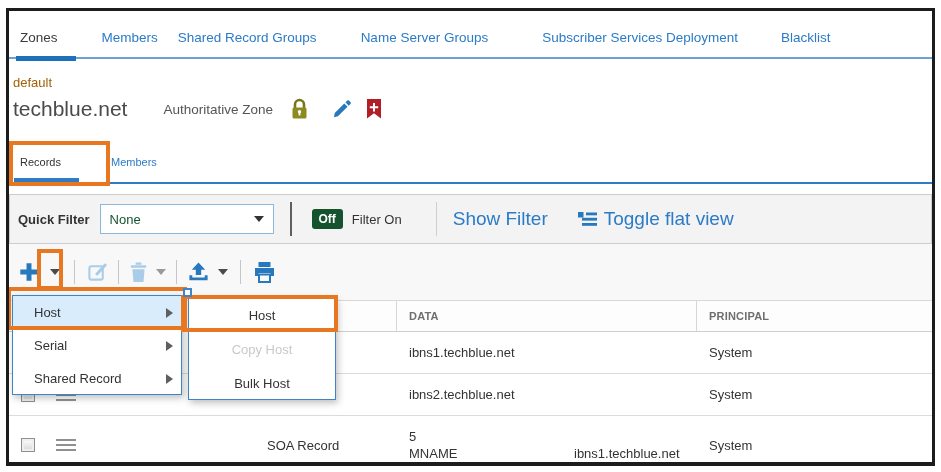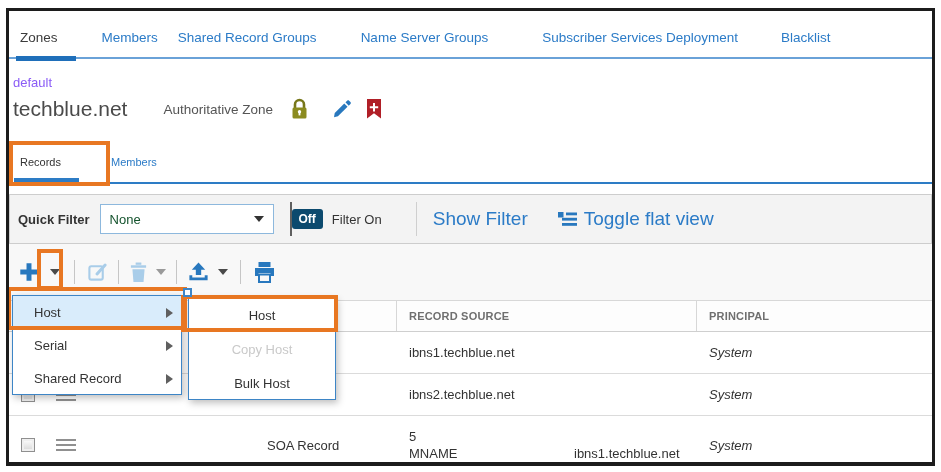--- a/index.html
+++ b/index.html
@@ -15,21 +15,21 @@
   .tabs-bar { position:absolute; left:0; right:0; top:6px; height:42px;
               border-bottom:2px solid #6aa2d8; display:flex; align-items:center; }
   .tab { font-size:13.5px; color:#2b7bc7; white-space:nowrap; position:relative; cursor:pointer; }
   .tab.m1{margin-left:11px} .tab.m2{margin-left:44px} .tab.m3{margin-left:44px}
   .tab.m4{margin-left:20px} .tab.m5{margin-left:54px} .tab.m6{margin-left:43px}
   .tab.active { color:#3c3c3c; }
   .tab.active::after { content:""; position:absolute; left:-4px; right:-18px; bottom:-16px;
                        height:5px; background:#1f6fba; }
 
   
-  .breadcrumb { position:absolute; left:4px; top:64px; font-size:13px; color:#8b5cf6; cursor:pointer; }
+  .breadcrumb { position:absolute; left:4px; top:64px; font-size:13px; color:#a16207; cursor:pointer; }
   .title-row { position:absolute; left:4px; top:82px; height:32px; display:flex; align-items:center; }
   .zone-title { font-size:21px; color:#4a4a4a; }
   .zone-type { font-size:13.5px; color:#555; margin-left:36px; }
   .ticon { margin-left:16px; display:inline-flex; }
   .ticon.pencil { margin-left:22px; cursor:pointer; }
   .ticon.bm { margin-left:14px; cursor:pointer; }
 
   
   .subtabs { position:absolute; left:0; right:0; top:131px; height:42px;
              border-bottom:2px solid #2d7cc5; display:flex; align-items:center; }
@@ -44,21 +44,21 @@
                 background:#f3f3f3; border:1px solid #cdcdcd;
                 display:flex; align-items:center; padding:0 8px; }
   .qf-label { font-size:13px; font-weight:bold; color:#333; }
   .qf-select { margin-left:10px; width:174px; height:30px; background:#fff;
                border:1px solid #8db8dd; display:flex; align-items:center;
                justify-content:space-between; padding:0 9px; cursor:pointer; }
   .qf-select .val { font-size:13px; color:#14532d; }
   .tri-down { width:0; height:0; border-left:5px solid transparent;
               border-right:5px solid transparent; border-top:6px solid #333; }
   .vdiv-dark { margin-left:16px; width:2px; height:34px; background:#5f5f5f; }
-  .off-badge { margin-left:0; background:#0c4a6e; color:#fff; font-weight:bold;
+  .off-badge { margin-left:20px; background:#14532d; color:#fff; font-weight:bold;
                font-size:12px; padding:3px 7px; border-radius:3px; cursor:pointer; }
   .filter-on { margin-left:9px; font-size:13px; color:#333; }
   .vdiv-light { margin-left:34px; width:1px; height:34px; background:#cfcfcf; }
   .blue-link { color:#2b7bc7; font-size:19px; cursor:pointer; }
   .show-filter { margin-left:16px; }
   .flat-icon { margin-left:30px; display:inline-flex; cursor:pointer; }
   .toggle-flat { margin-left:7px; }
 
   
   .toolbar { position:absolute; left:0; right:0; top:233px; height:56px;
@@ -76,21 +76,21 @@
   .thead { height:32px; border-top:1px solid #d8d8d8; border-bottom:1px solid #cfcfcf; background:#fdfdfd; }
   .th { font-size:11px; font-weight:bold; color:#6f6f6f; letter-spacing:.2px;
         display:flex; align-items:center; padding-left:12px; border-right:1px solid #d7d7d7; }
   .th:last-child { border-right:none; }
   .trow { height:42px; border-bottom:1px solid #dbdbdb; }
   .trow.last { height:58px; border-bottom:none; }
   .cell { display:flex; align-items:center; font-size:13px; color:#333; }
   .c-sel { justify-content:center; }
   .c-type { padding-left:0; }
   .c-data { padding-left:12px; }
-  .c-src, .c-pri { padding-left:12px;font-style:italic; }
+  .c-src, .c-pri { padding-left:12px; }
   .pairs { display:flex; flex-direction:column; justify-content:center; }
   .pair { display:grid; grid-template-columns:165px auto; line-height:17px; }
   .checkbox { width:14px; height:14px; border:1px solid #8f8f8f;
               background:linear-gradient(#ffffff,#d6d6d6); box-shadow:inset 0 0 0 2px #efefef; cursor:pointer; }
   .hamburger { display:inline-flex; flex-direction:column; gap:3px; margin-left:9px; cursor:pointer; }
   .hamburger i { display:block; width:20px; height:2px; background:#909090; }
 
   
   .ctx-menu { position:absolute; left:3px; top:284px; width:170px; height:100px;
               background:#fff; border:1px solid #3d85c6; box-shadow:2px 3px 7px rgba(0,0,0,.25); z-index:10; }
@@ -222,21 +222,21 @@
         </svg>
     </span>
   </div>
 
   <div class="tablewrap">
     <div class="thead">
       <div class="th"></div>
       <div class="th"></div>
       <div class="th"></div>
       <div class="th"></div>
-      <div class="th">RECORD SOURCE</div>
+      <div class="th">DATA</div>
       <div class="th">PRINCIPAL</div>
     </div>
 
     <div class="trow">
       <div class="cell c-sel">
           <span class="checkbox"></span>
         </div>
       <div class="cell c-drag">
           <span class="hamburger">
             <i></i>

